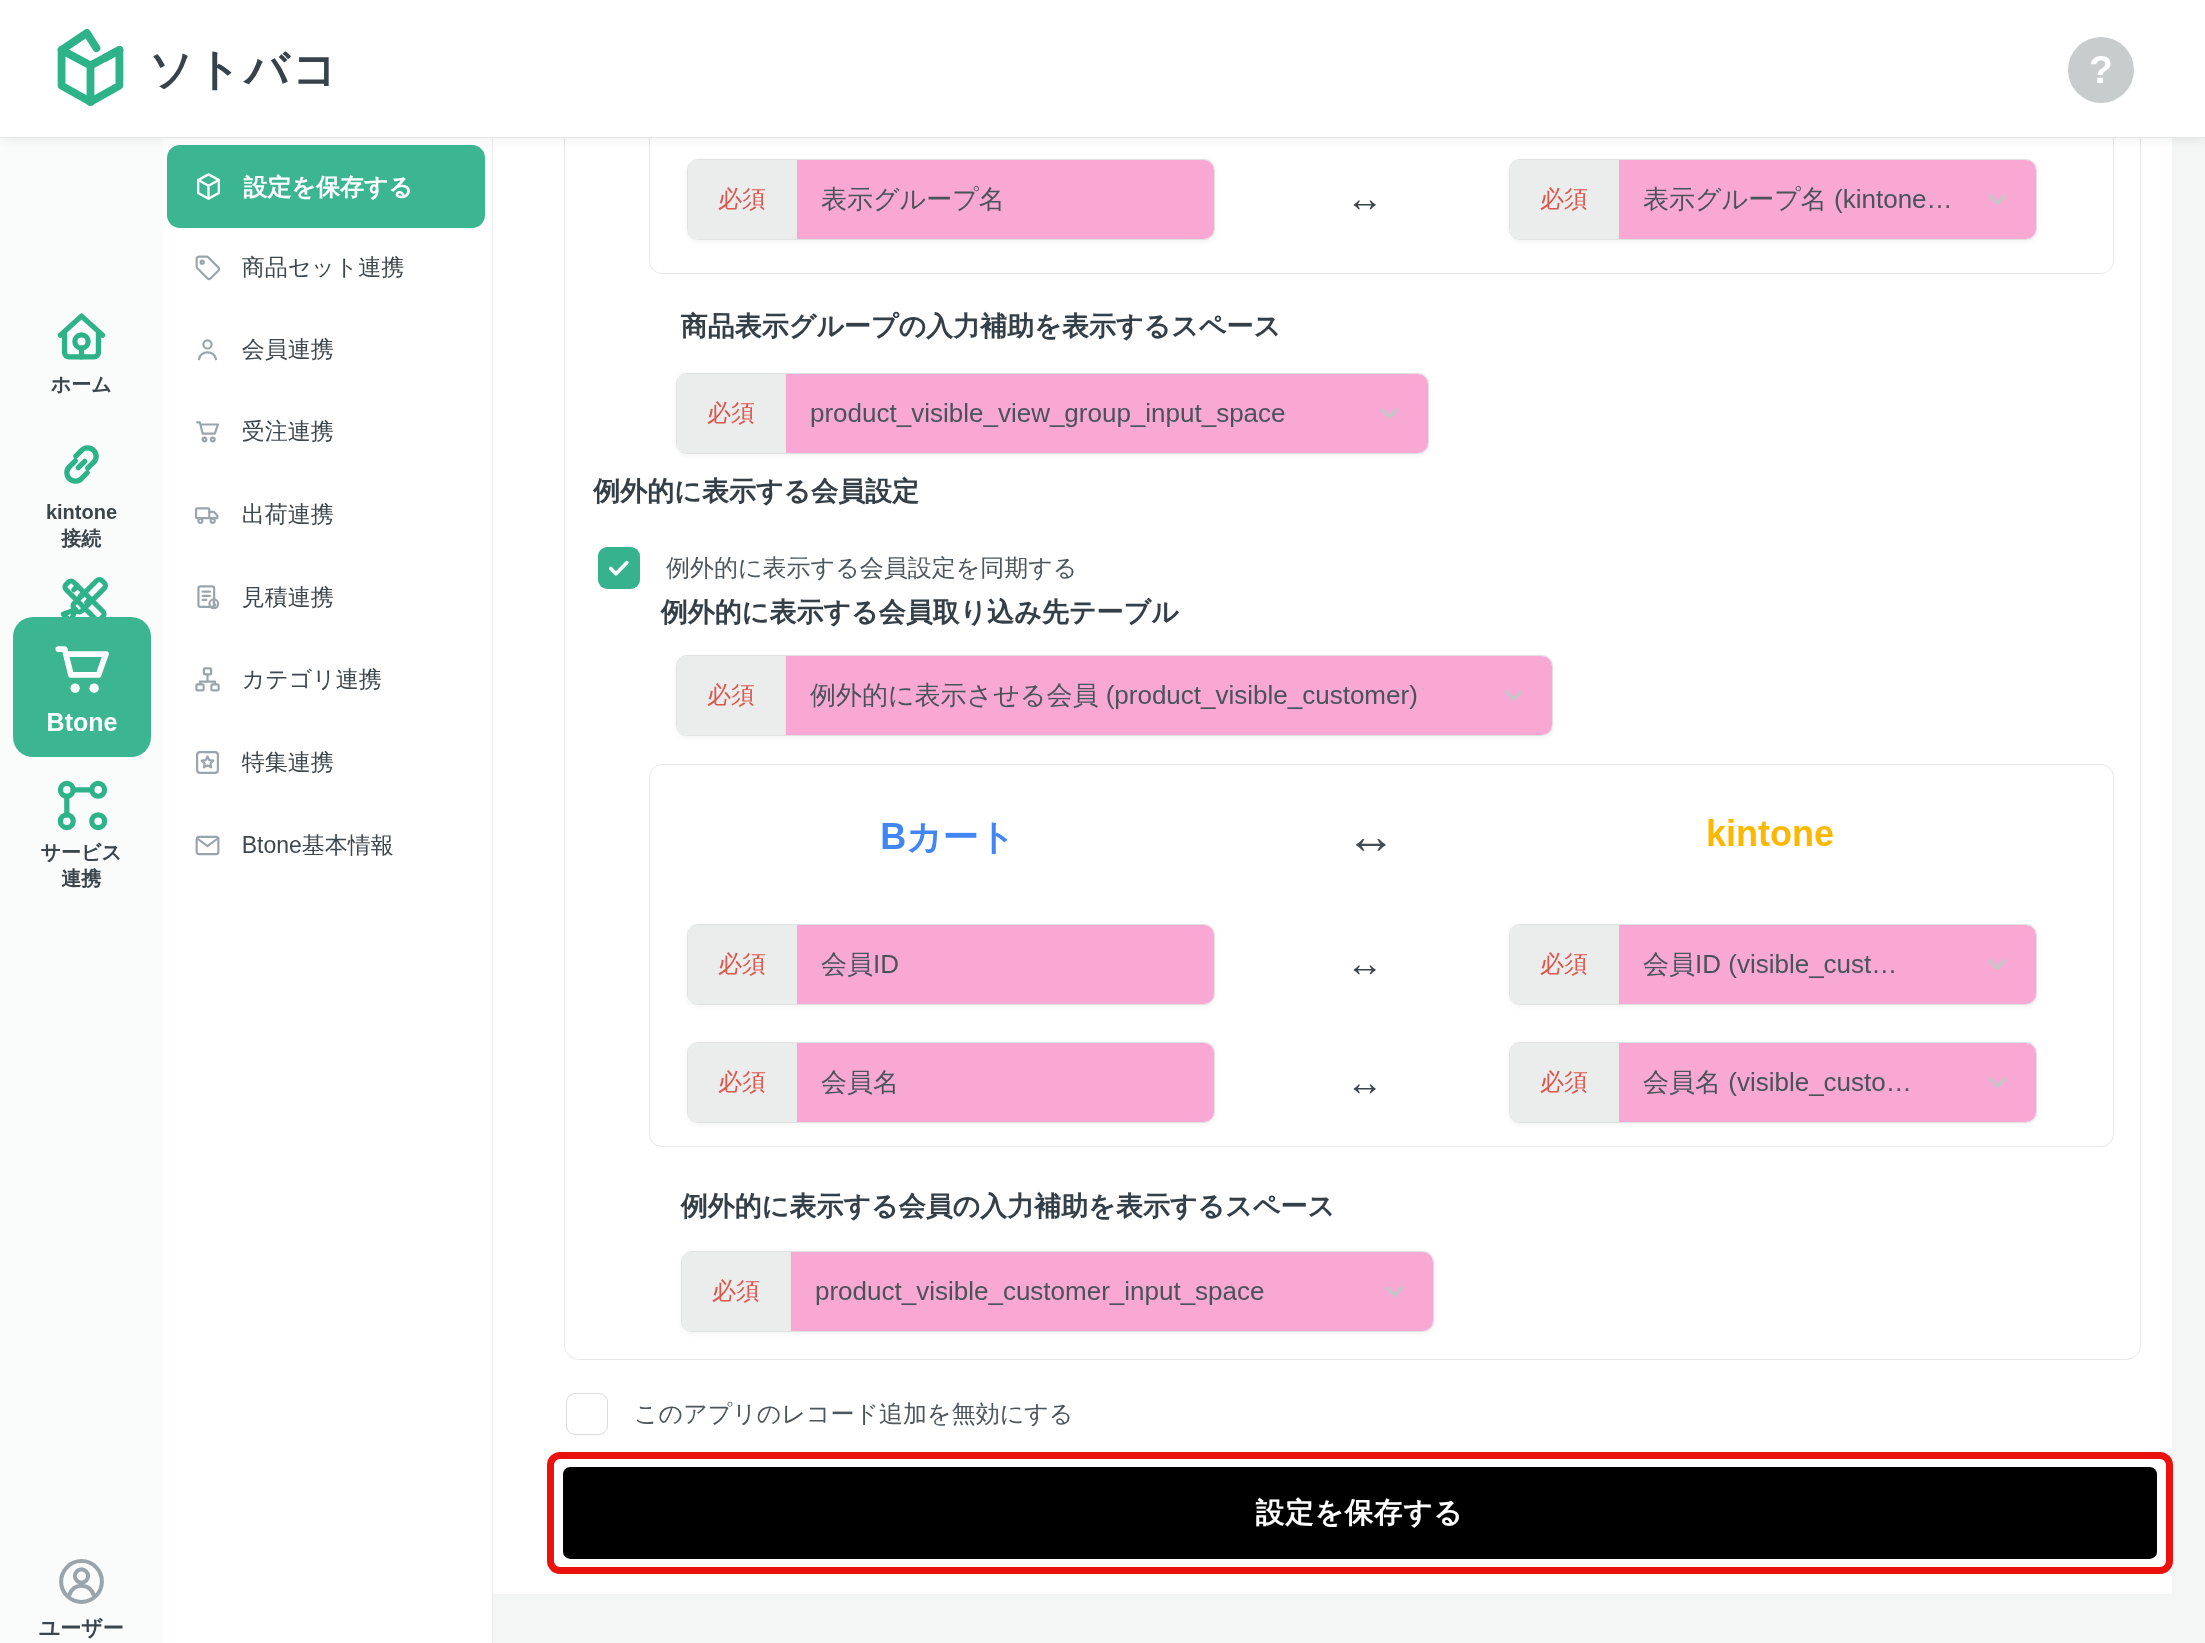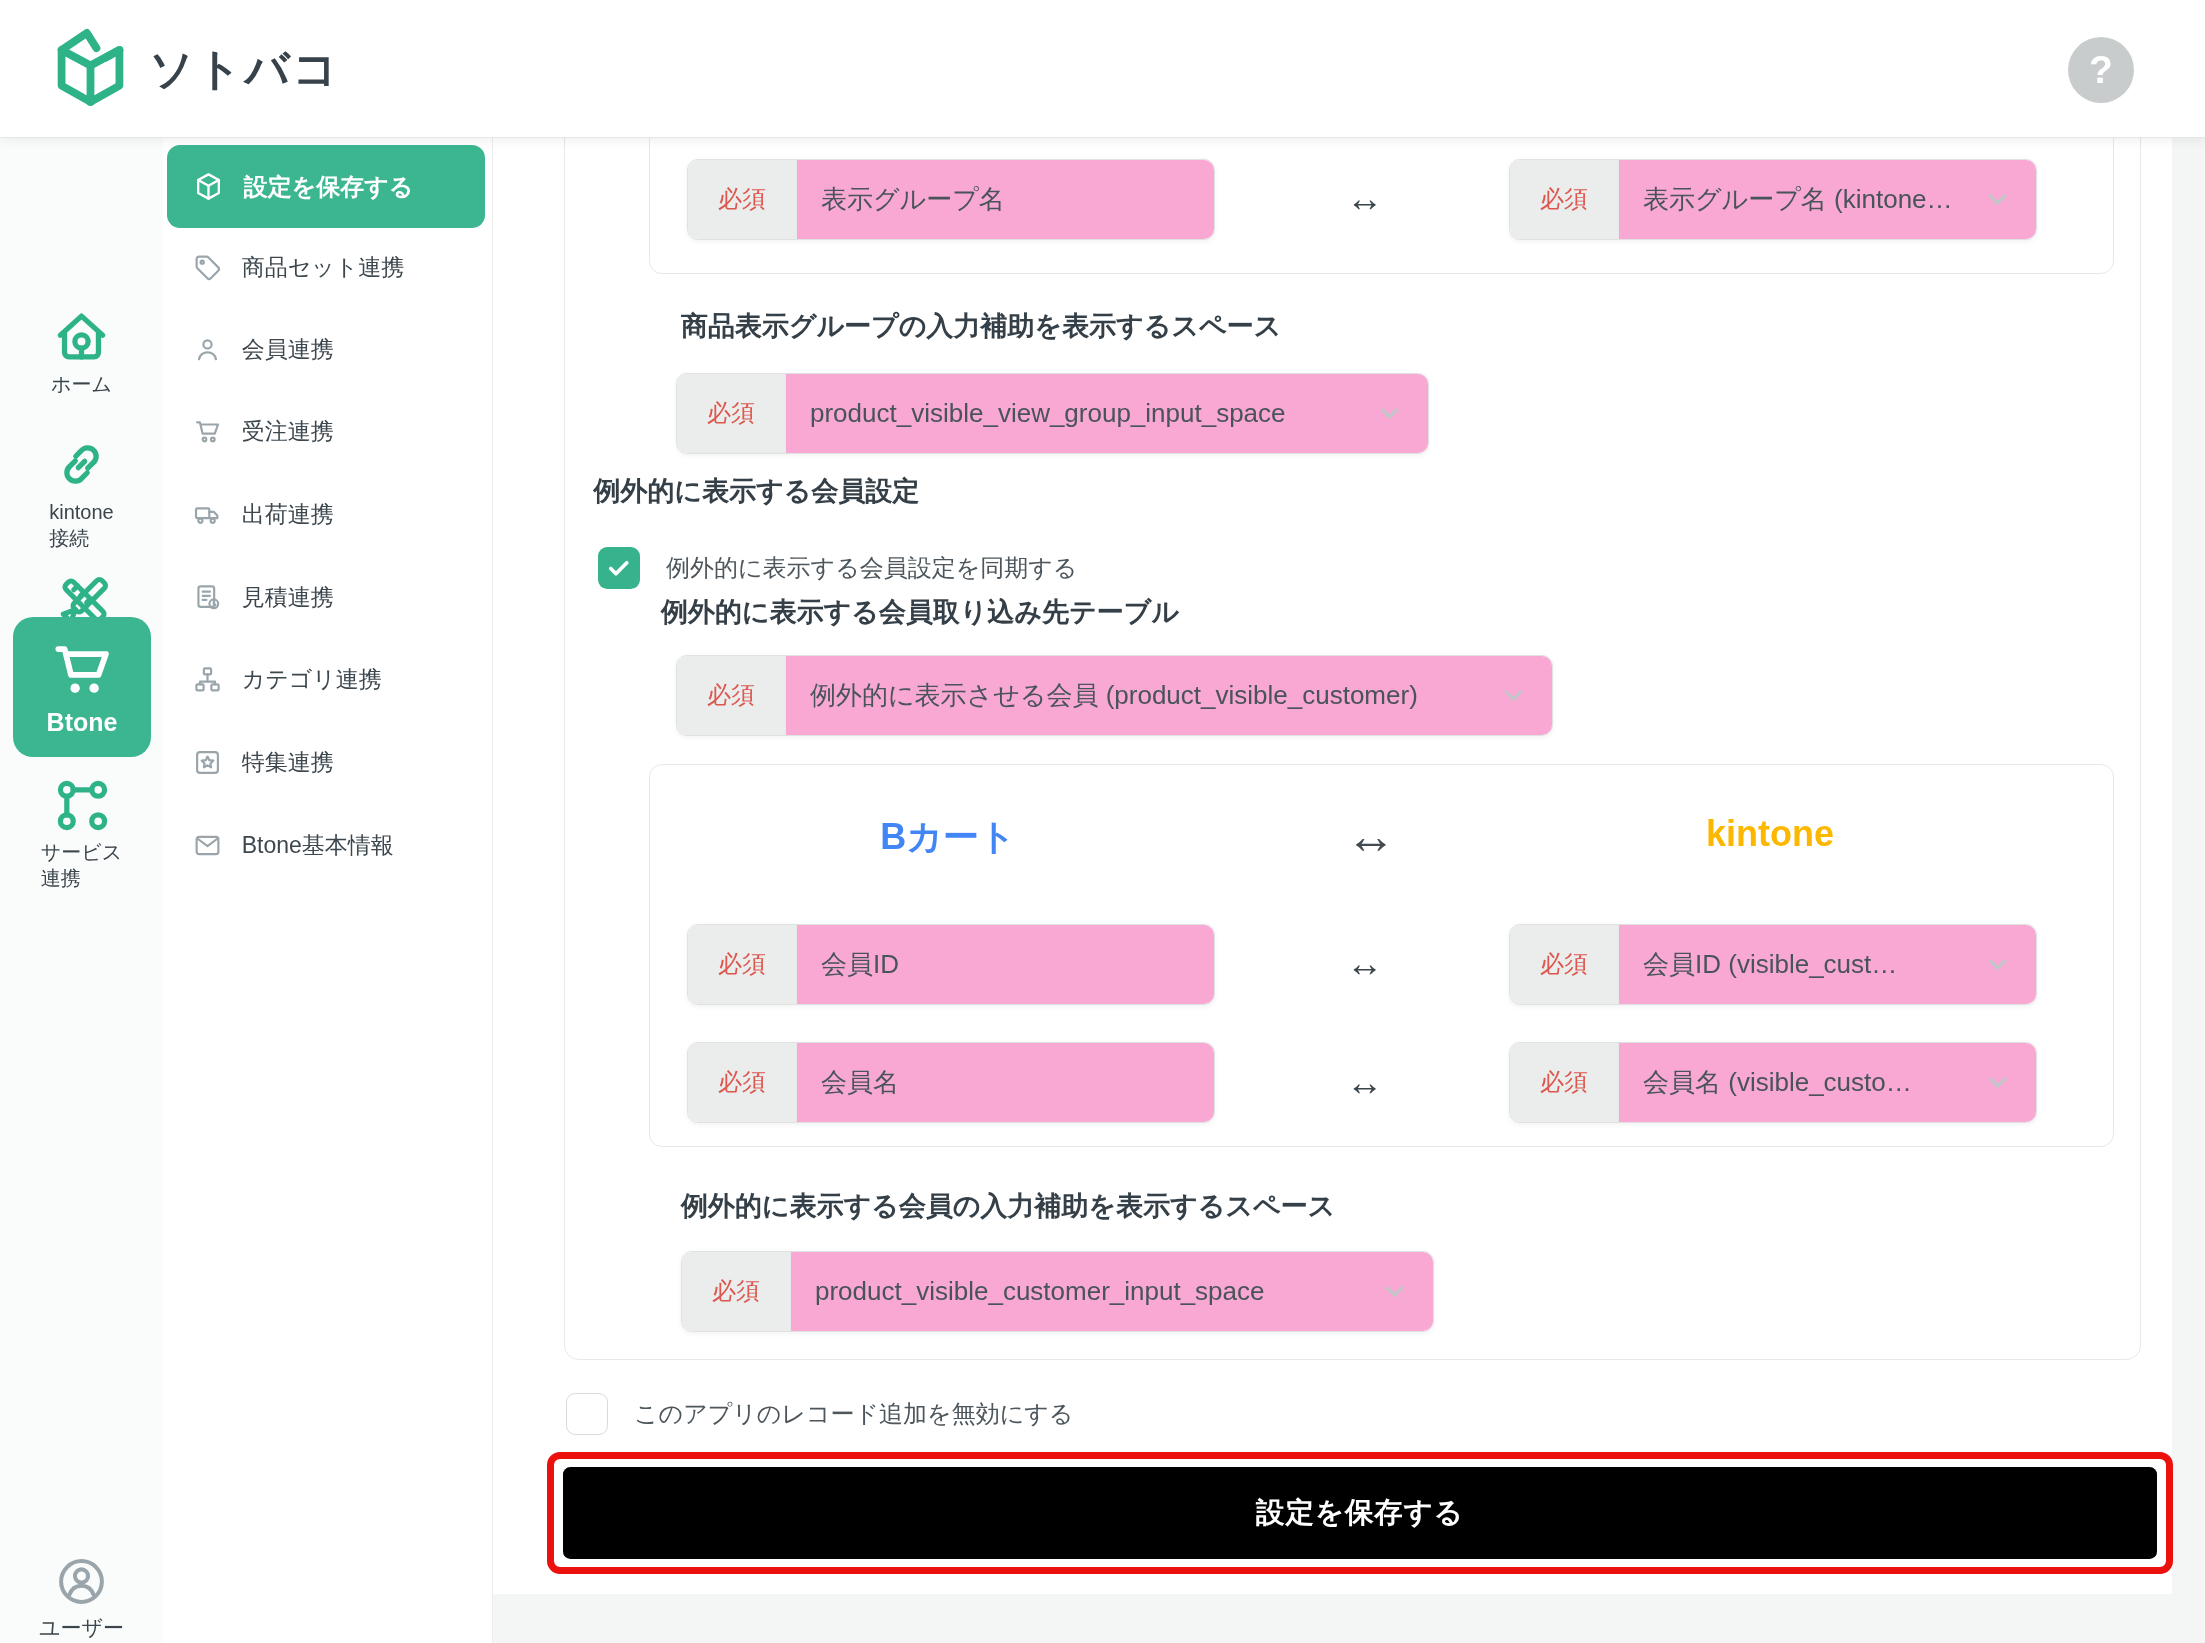--- a/index.html
+++ b/index.html
@@ -29,21 +29,21 @@
   
   .sidebar1 {
     position:absolute; left:0; top:138px; width:163px; height:1506px;
     background:#fafbfb; z-index:20;
   }
   .s1item {
     position:absolute; left:0; width:163px; display:flex; flex-direction:column;
     align-items:center; gap:7.3px; cursor:pointer;
   }
   .s1item .ic { width:55px; height:55px; color:#2eb389; }
-  .s1item .lbl { font-size:20px; line-height:1.3; color:#3b454c; font-weight:400; white-space:pre-line; }
+  .s1item .lbl { font-size:20px; line-height:1.3; color:#3b454c; font-weight:700; text-align:center; white-space:pre-line; }
   .s1-btone {
     position:absolute; left:13px; top:479px; width:138px; height:140px; border-radius:20px;
     background:#3cb691; display:flex; flex-direction:column; align-items:center;
     justify-content:center; gap:5.5px; cursor:pointer;
   }
   .s1-btone .ic { width:66px; height:66px; color:#ffffff; }
   .s1-btone .lbl { font-size:25px; font-weight:700; color:#ffffff; }
   .s1-user { top:1418px; }
   .s1-user .ic { width:51px; height:51px; color:#9aa5ab; }
   .s1-user .lbl { font-size:21px; }

